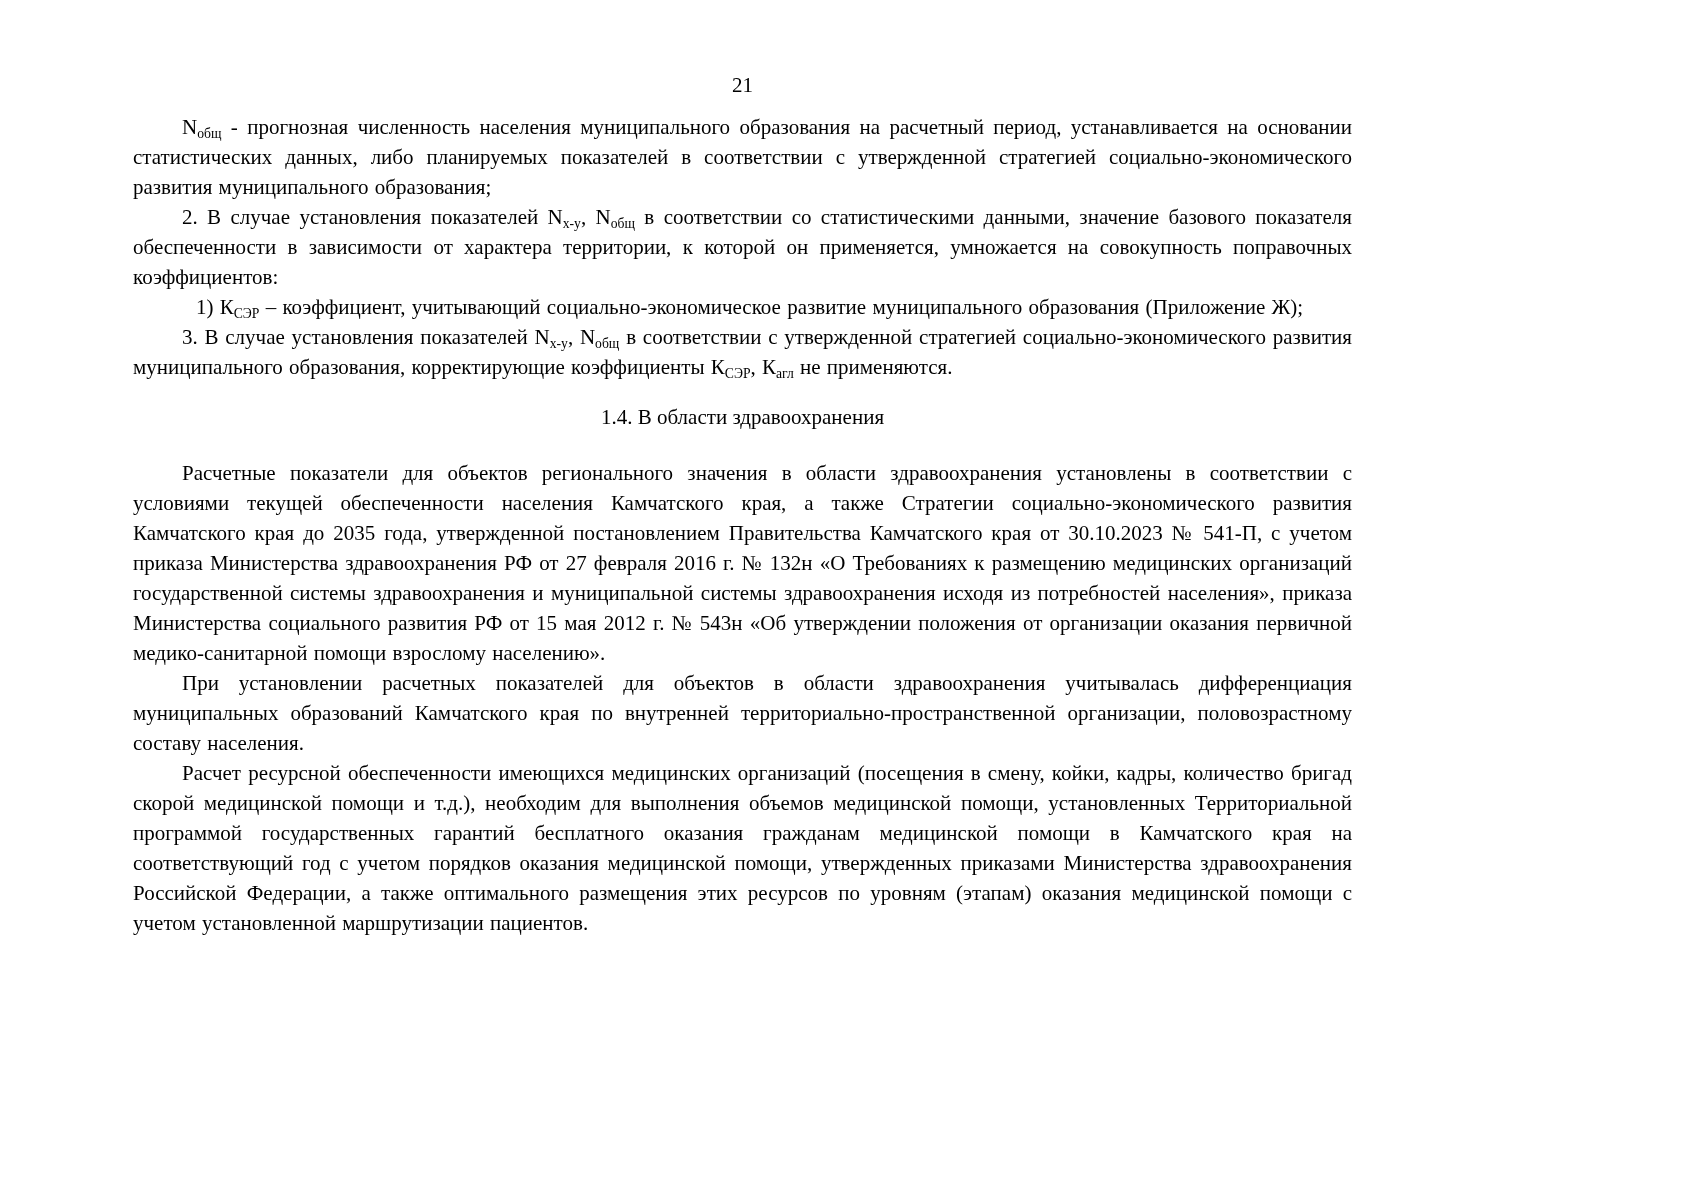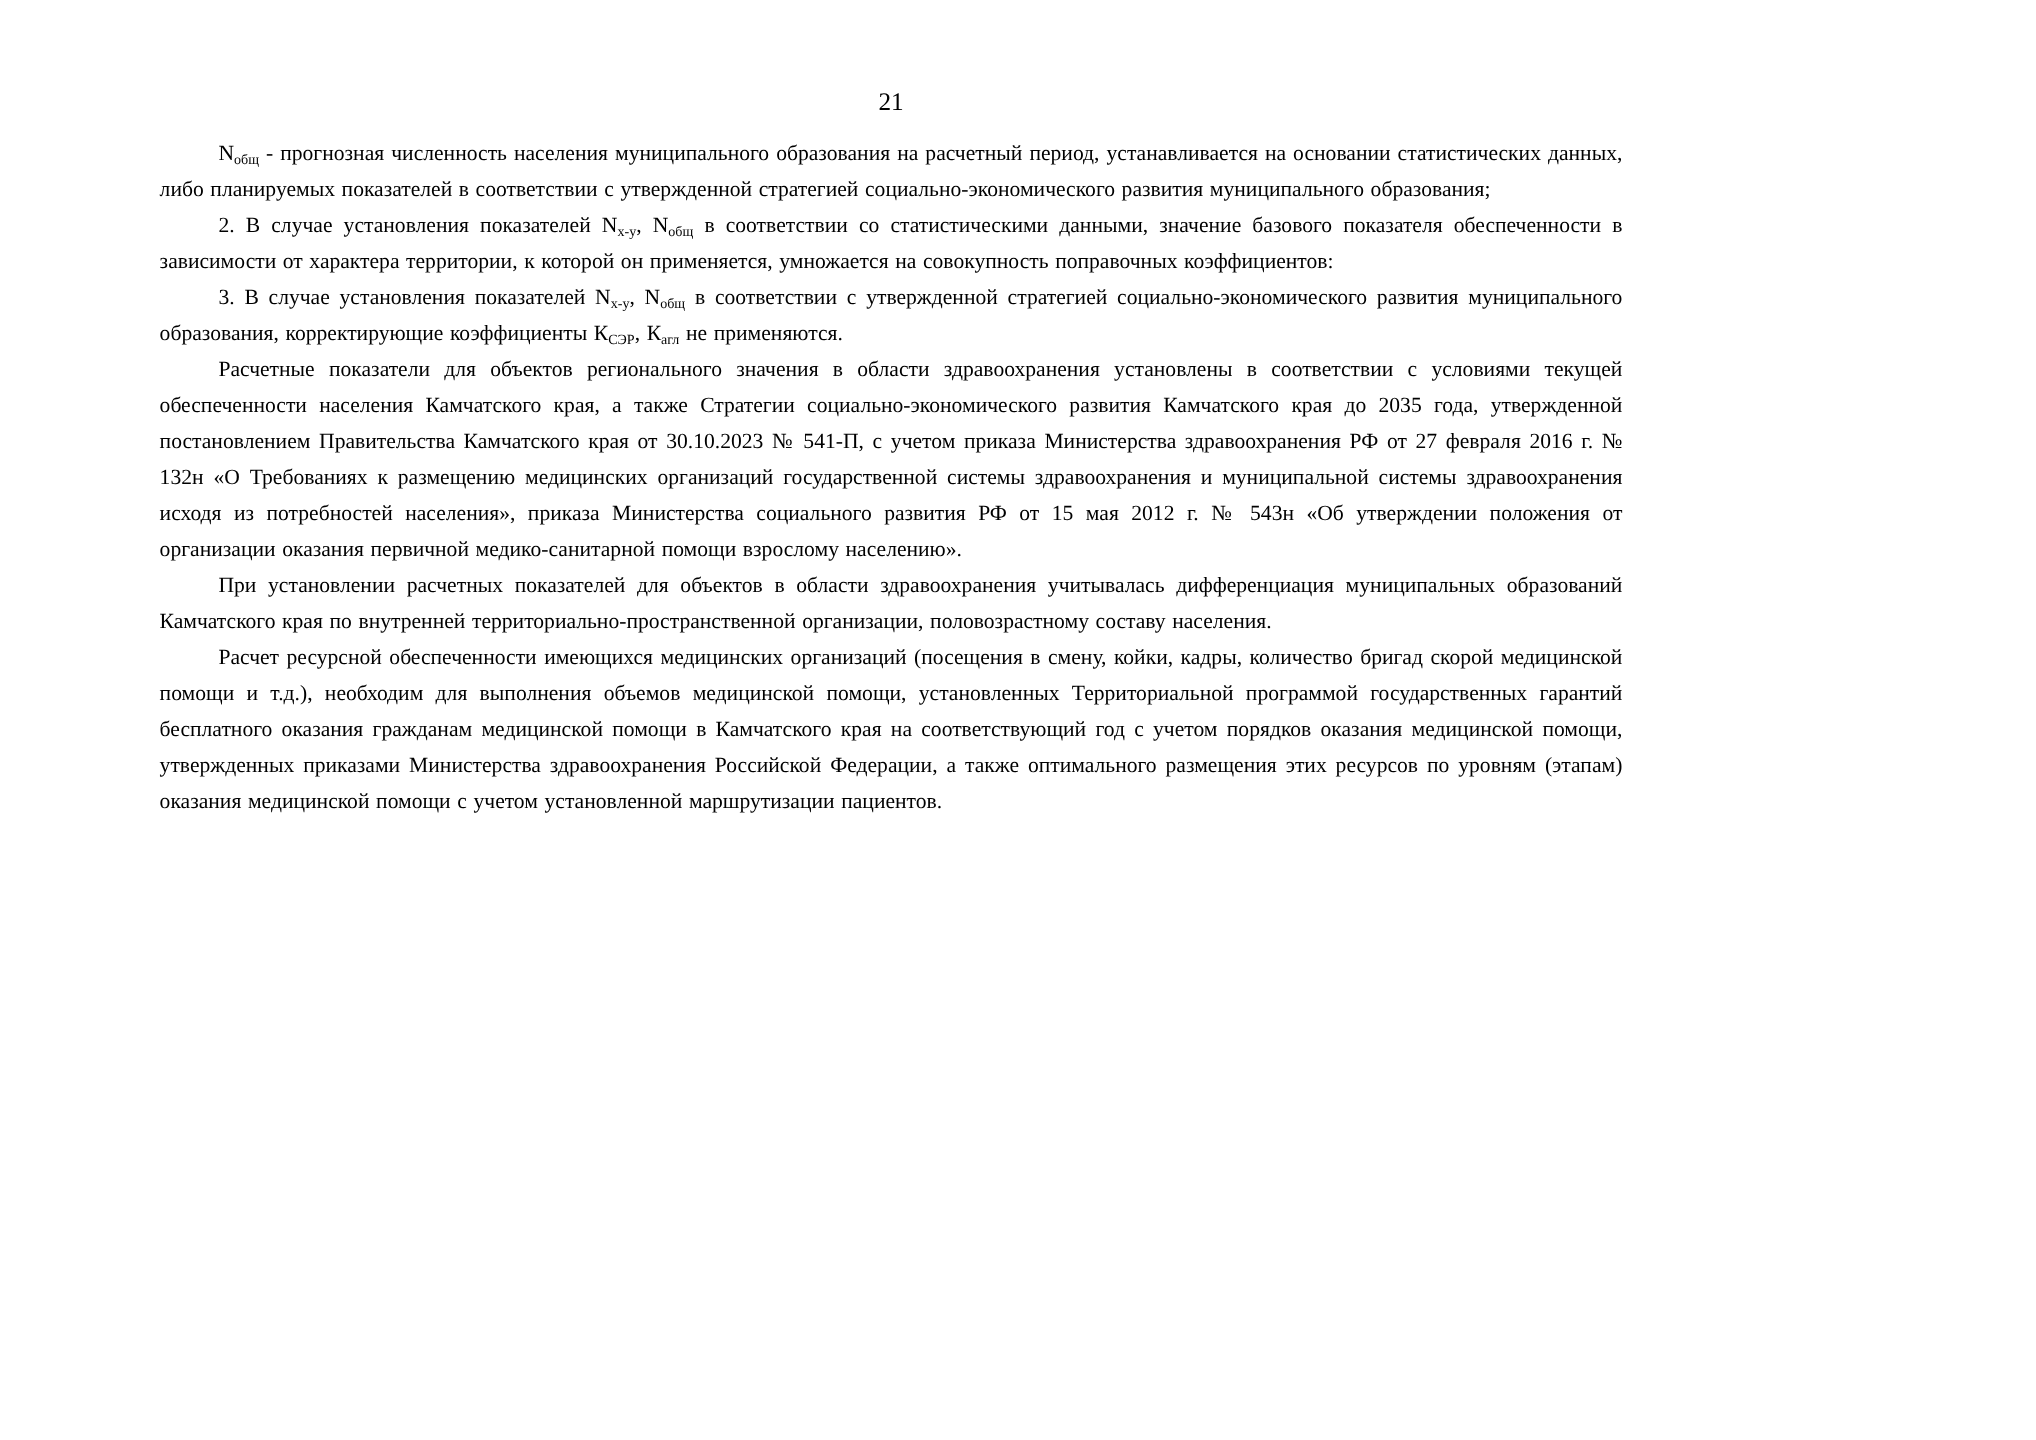--- a/index.html
+++ b/index.html
@@ -22,21 +22,21 @@
     background: #ffffff;
   }
   .page-number {
     font-size: 21px;
     line-height: 30px;
     text-align: center;
     margin: 0 0 12px 0;
   }
   .para {
     margin: 0;
-    font-size: 18px;
+    font-size: 21px;
     line-height: 30px;
     text-align: justify;
     text-indent: 49px;
     word-spacing: 1px;
   }
   .list-item {
     text-indent: 63px;
   }
   .section-heading {
     font-size: 21px;
@@ -57,24 +57,26 @@
 <body>
 
 <div class="page">
   <div class="page-number">21</div>
 
   <div class="document-body">
     <p class="para">N<sub>общ</sub> - прогнозная численность населения муниципального образования на расчетный период, устанавливается на основании статистических данных, либо планируемых показателей в соответствии с утвержденной стратегией социально-экономического развития муниципального образования;</p>
 
     <p class="para">2. В случае установления показателей N<sub>х-у</sub>, N<sub>общ</sub> в соответствии со статистическими данными, значение базового показателя обеспеченности в зависимости от характера территории, к которой он применяется, умножается на совокупность поправочных коэффициентов:</p>
 
+    <p class="para list-item">1) К<sub>СЭР</sub> – коэффициент, учитывающий социально-экономическое развитие муниципального образования (Приложение Ж);</p>
 
 
     <p class="para">3. В случае установления показателей N<sub>х-у</sub>, N<sub>общ</sub> в соответствии с утвержденной стратегией социально-экономического развития муниципального образования, корректирующие коэффициенты К<sub>СЭР</sub>, К<sub>агл</sub> не применяются.</p>
 
+    <h2 class="section-heading">1.4. В области здравоохранения</h2>
 
     <p class="para">Расчетные показатели для объектов регионального значения в области здравоохранения установлены в соответствии с условиями текущей обеспеченности населения Камчатского края, а также Стратегии социально-экономического развития Камчатского края до 2035 года, утвержденной постановлением Правительства Камчатского края от 30.10.2023 № 541-П, с учетом приказа Министерства здравоохранения РФ от 27 февраля 2016 г. № 132н «О Требованиях к размещению медицинских организаций государственной системы здравоохранения и муниципальной системы здравоохранения исходя из потребностей населения», приказа Министерства социального развития РФ от 15 мая 2012 г. № 543н «Об утверждении положения от организации оказания первичной медико-санитарной помощи взрослому населению».</p>
 
     <p class="para">При установлении расчетных показателей для объектов в области здравоохранения учитывалась дифференциация муниципальных образований Камчатского края по внутренней территориально-пространственной организации, половозрастному составу населения.</p>
 
     <p class="para">Расчет ресурсной обеспеченности имеющихся медицинских организаций (посещения в смену, койки, кадры, количество бригад скорой медицинской помощи и т.д.), необходим для выполнения объемов медицинской помощи, установленных Территориальной программой государственных гарантий бесплатного оказания гражданам медицинской помощи в Камчатского края на соответствующий год с учетом порядков оказания медицинской помощи, утвержденных приказами Министерства здравоохранения Российской Федерации, а также оптимального размещения этих ресурсов по уровням (этапам) оказания медицинской помощи с учетом установленной маршрутизации пациентов.</p>
 
   </div>
 </div>
 

